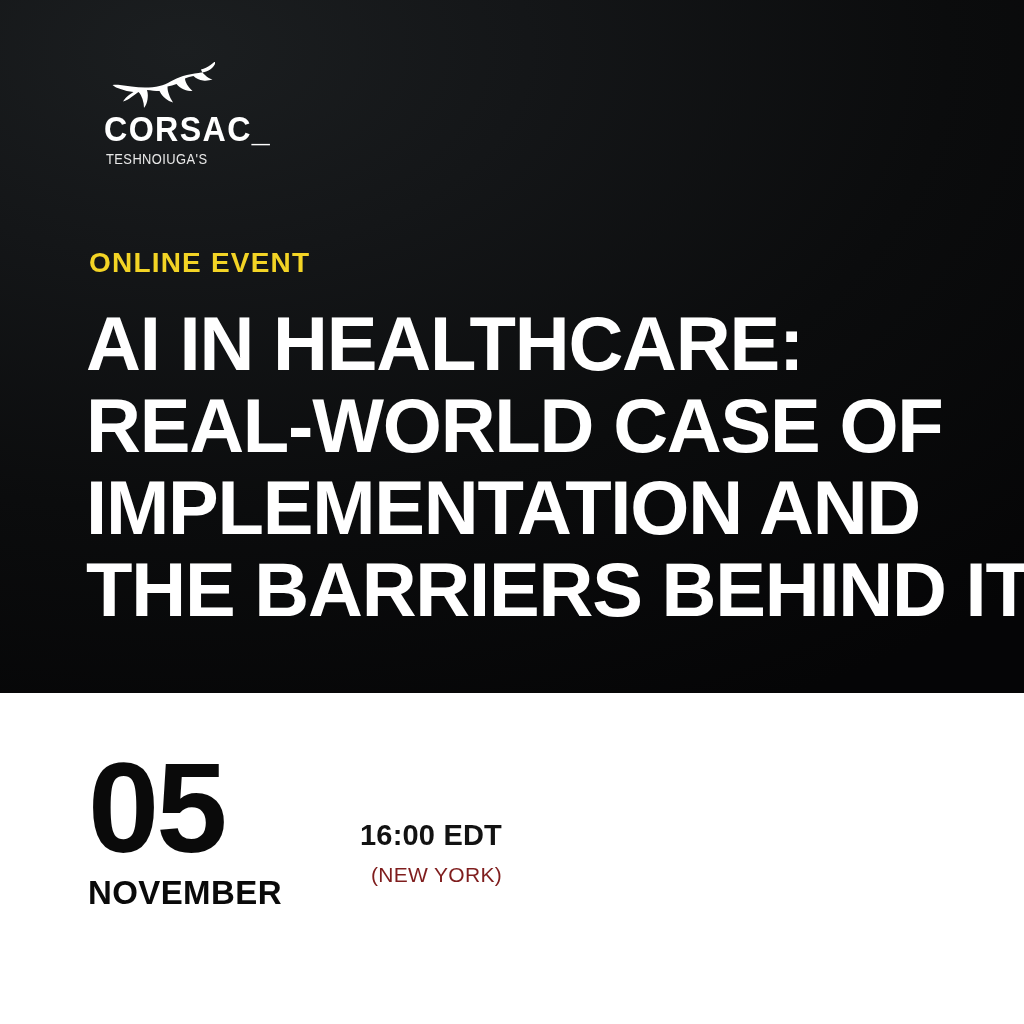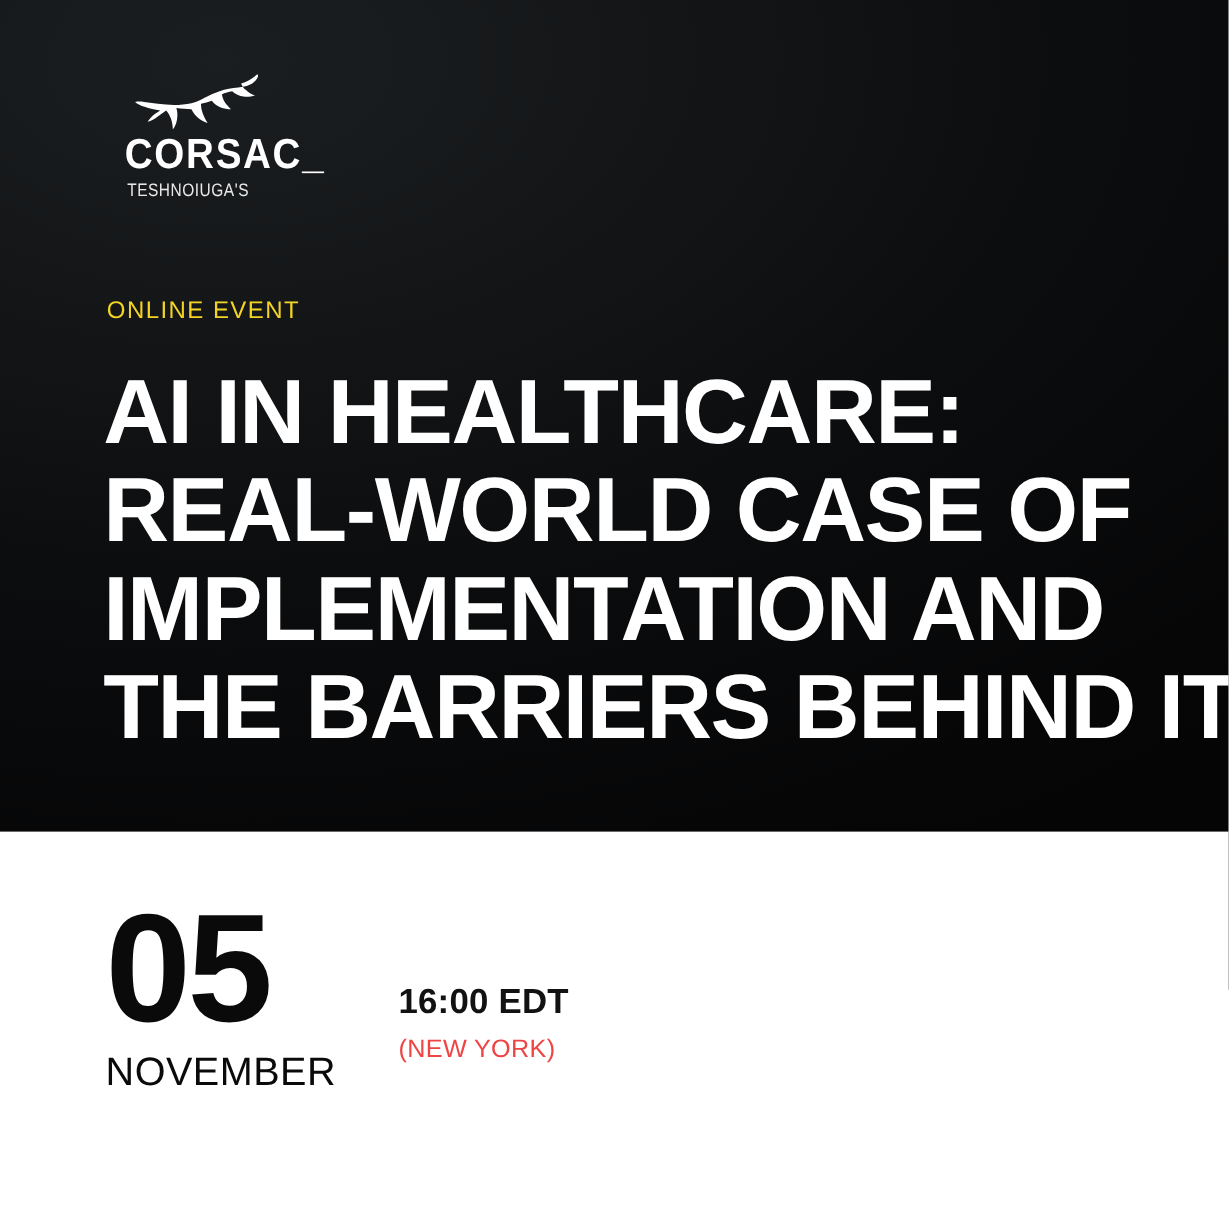--- a/index.html
+++ b/index.html
@@ -79,22 +79,22 @@
     transform: scaleX(.86);
     transform-origin: left center;
     white-space: nowrap;
   }
 
   
   .eyebrow {
     position: absolute;
     left: 89px;
     top: 249px;
-    font-weight: 400;
-    font-size: 20px;
+    font-weight: 700;
+    font-size: 28px;
     letter-spacing: 1.2px;
     line-height: 1;
     color: #f3d425;
     white-space: nowrap;
   }
 
   
   .headline {
     position: absolute;
     left: 86px;
@@ -130,54 +130,55 @@
     display: block;
     font-weight: 700;
     font-size: 128px;
     line-height: 104px;
     letter-spacing: -3px;
     color: #0a0a0a;
   }
   .date-month {
     display: block;
     margin-top: 16px;
-    font-weight: 400;
+    font-weight: 700;
     font-size: 33px;
     line-height: 1;
     letter-spacing: .4px;
     color: #0a0a0a;
   }
 
   .times {
     position: absolute;
-    left: 332px;
+    left: 352px;
     top: 128px;
     display: flex;
     gap: 58px;
+    text-align: right;
   }
   .time-col {
     min-width: 150px;
   }
   .time-value {
     display: block;
     font-weight: 700;
     font-size: 29px;
     line-height: 1;
     letter-spacing: .2px;
     color: #121212;
     white-space: nowrap;
   }
   .time-city {
     display: block;
     margin-top: 14px;
     font-weight: 400;
     font-size: 21px;
     line-height: 1;
     letter-spacing: .3px;
-    color: #ef4444;
+    color: #7f1d1d;
     white-space: nowrap;
   }
 </style>
 </head>
 <body>
 
 <div class="poster">
 
   <div class="hero">
 

